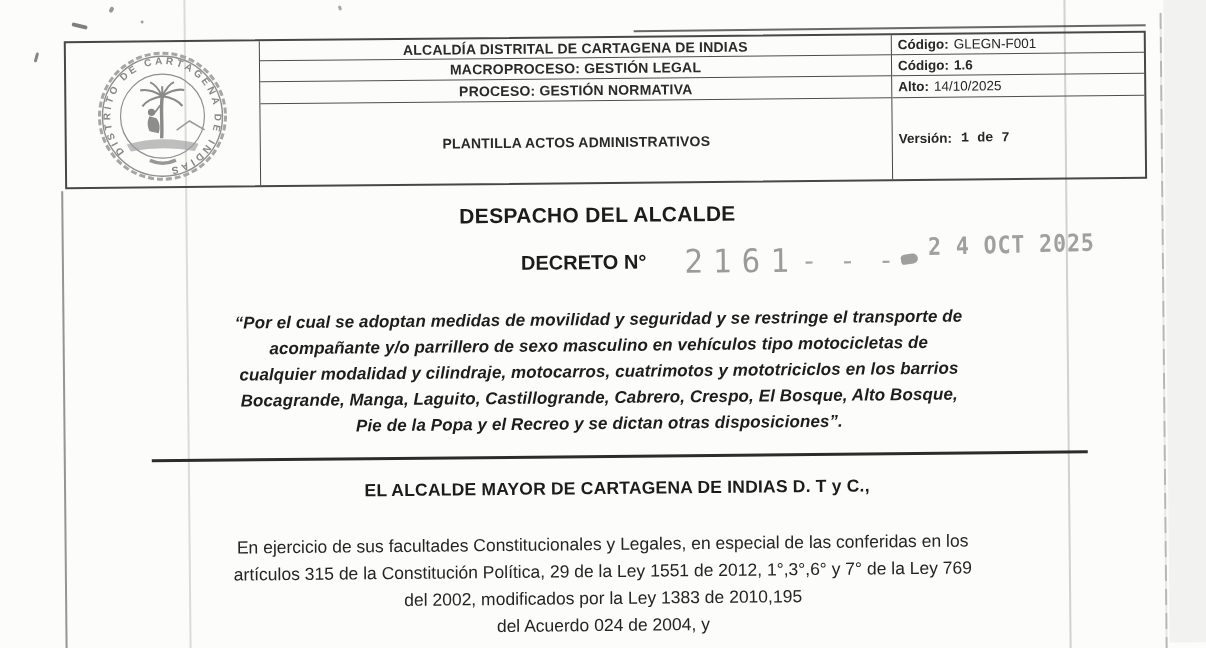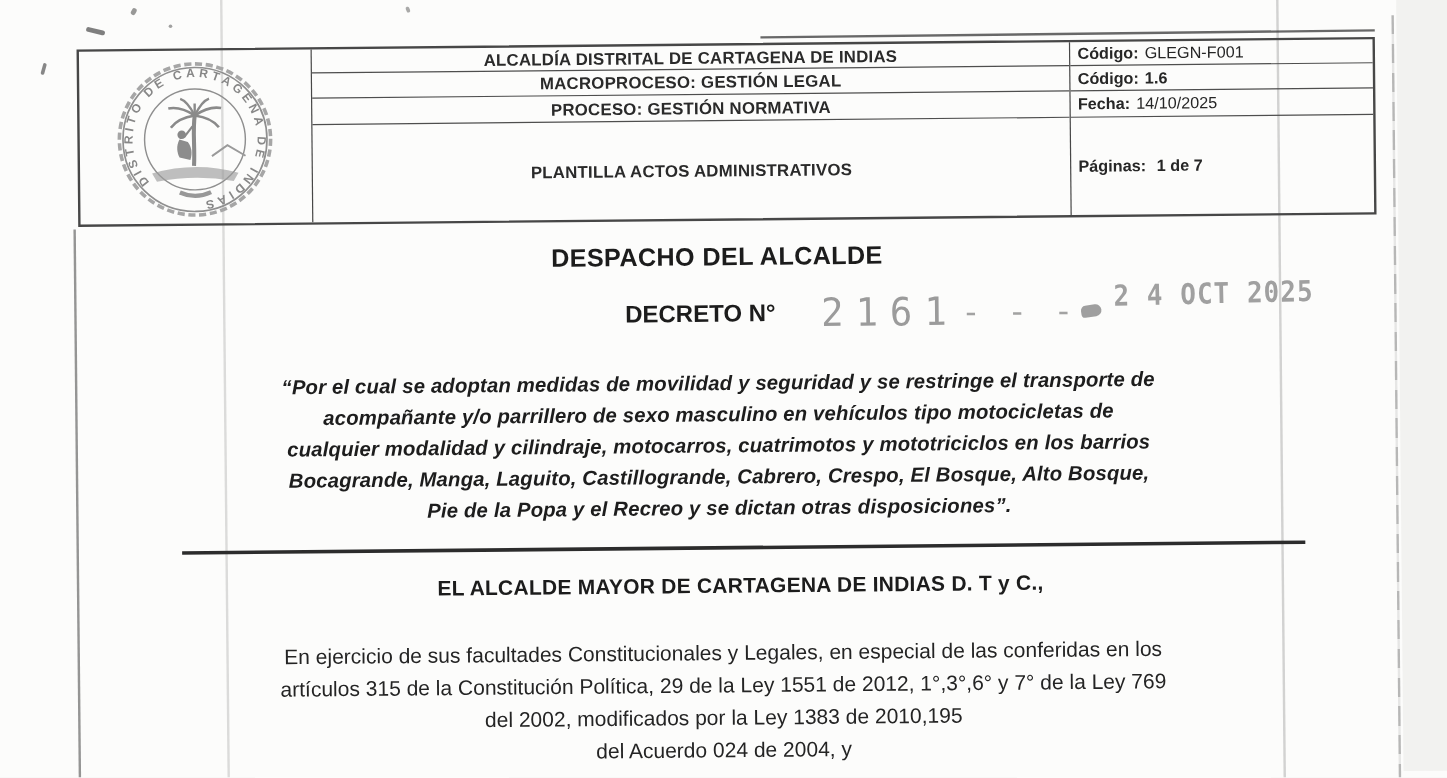--- a/index.html
+++ b/index.html
@@ -40,21 +40,21 @@
   .mid-col { width:632px; border-right:1.5px solid #474747; display:flex; flex-direction:column; box-sizing:border-box; }
   .right-col { flex:1; display:flex; flex-direction:column; box-sizing:border-box; }
   .hrow { display:flex; align-items:center; box-sizing:border-box; border-bottom:1px solid #4e4e4e; }
   .hrow.last { border-bottom:none; flex:1; }
   .r1 { flex:0 0 20px; } .r2 { flex:0 0 21px; } .r3 { flex:0 0 22px; }
   .mid-col .hrow { justify-content:center; font-weight:700; font-size:14px; letter-spacing:.2px; color:#2a2a2a; }
   .mid-col .r1 { font-weight:600; }
   .right-col .hrow { padding-left:6px; font-size:13.5px; color:#262626; gap:5px; white-space:nowrap; }
   .right-col .hrow .lbl { font-weight:600; }
   .right-col .row-version .val, .right-col .row-pages .val, .right-col .row-pages .lbl { font-weight:700; }
-  .right-col .row-pages .val { margin-left:4px; }
+  .right-col .row-pages .val { margin-left:4px;font-family:Liberation Mono, monospace; }
 
   
   .office-title {
     position:absolute; top:203px; left:70px; right:80px; text-align:center;
     font-size:21px; font-weight:700; letter-spacing:.3px; color:#1c1c1c; white-space:nowrap;
   }
   .decree-row { position:absolute; top:244px; left:521px; display:flex; align-items:center; white-space:nowrap; }
   .decree-label { font-size:20px; font-weight:700; color:#1c1c1c; }
   .stampish { font-family:"DejaVu Sans Mono", monospace; color:#9b9b9b; }
   .decree-number { font-size:31px; letter-spacing:10px; margin-left:38px; transform:scaleY(1.05); }
@@ -137,25 +137,25 @@
       <div class="right-col">
         <div class="hrow r1 row-code">
           <span class="lbl">Código:</span>
           <span class="val">GLEGN-F001</span>
         </div>
         <div class="hrow r2 row-version">
           <span class="lbl">Código:</span>
           <span class="val">1.6</span>
         </div>
         <div class="hrow r3 row-date">
-          <span class="lbl">Fecha:</span>
+          <span class="lbl">Alto:</span>
           <span class="val">14/10/2025</span>
         </div>
         <div class="hrow last row-pages">
-          <span class="lbl">Páginas:</span>
+          <span class="lbl">Versión:</span>
           <span class="val">1 de 7</span>
         </div>
       </div>
     </div>
 
     <div class="office-title">DESPACHO DEL ALCALDE</div>
 
     <div class="decree-row">
       <span class="decree-label">DECRETO N°</span>
       <span class="decree-number stampish">2161</span>

